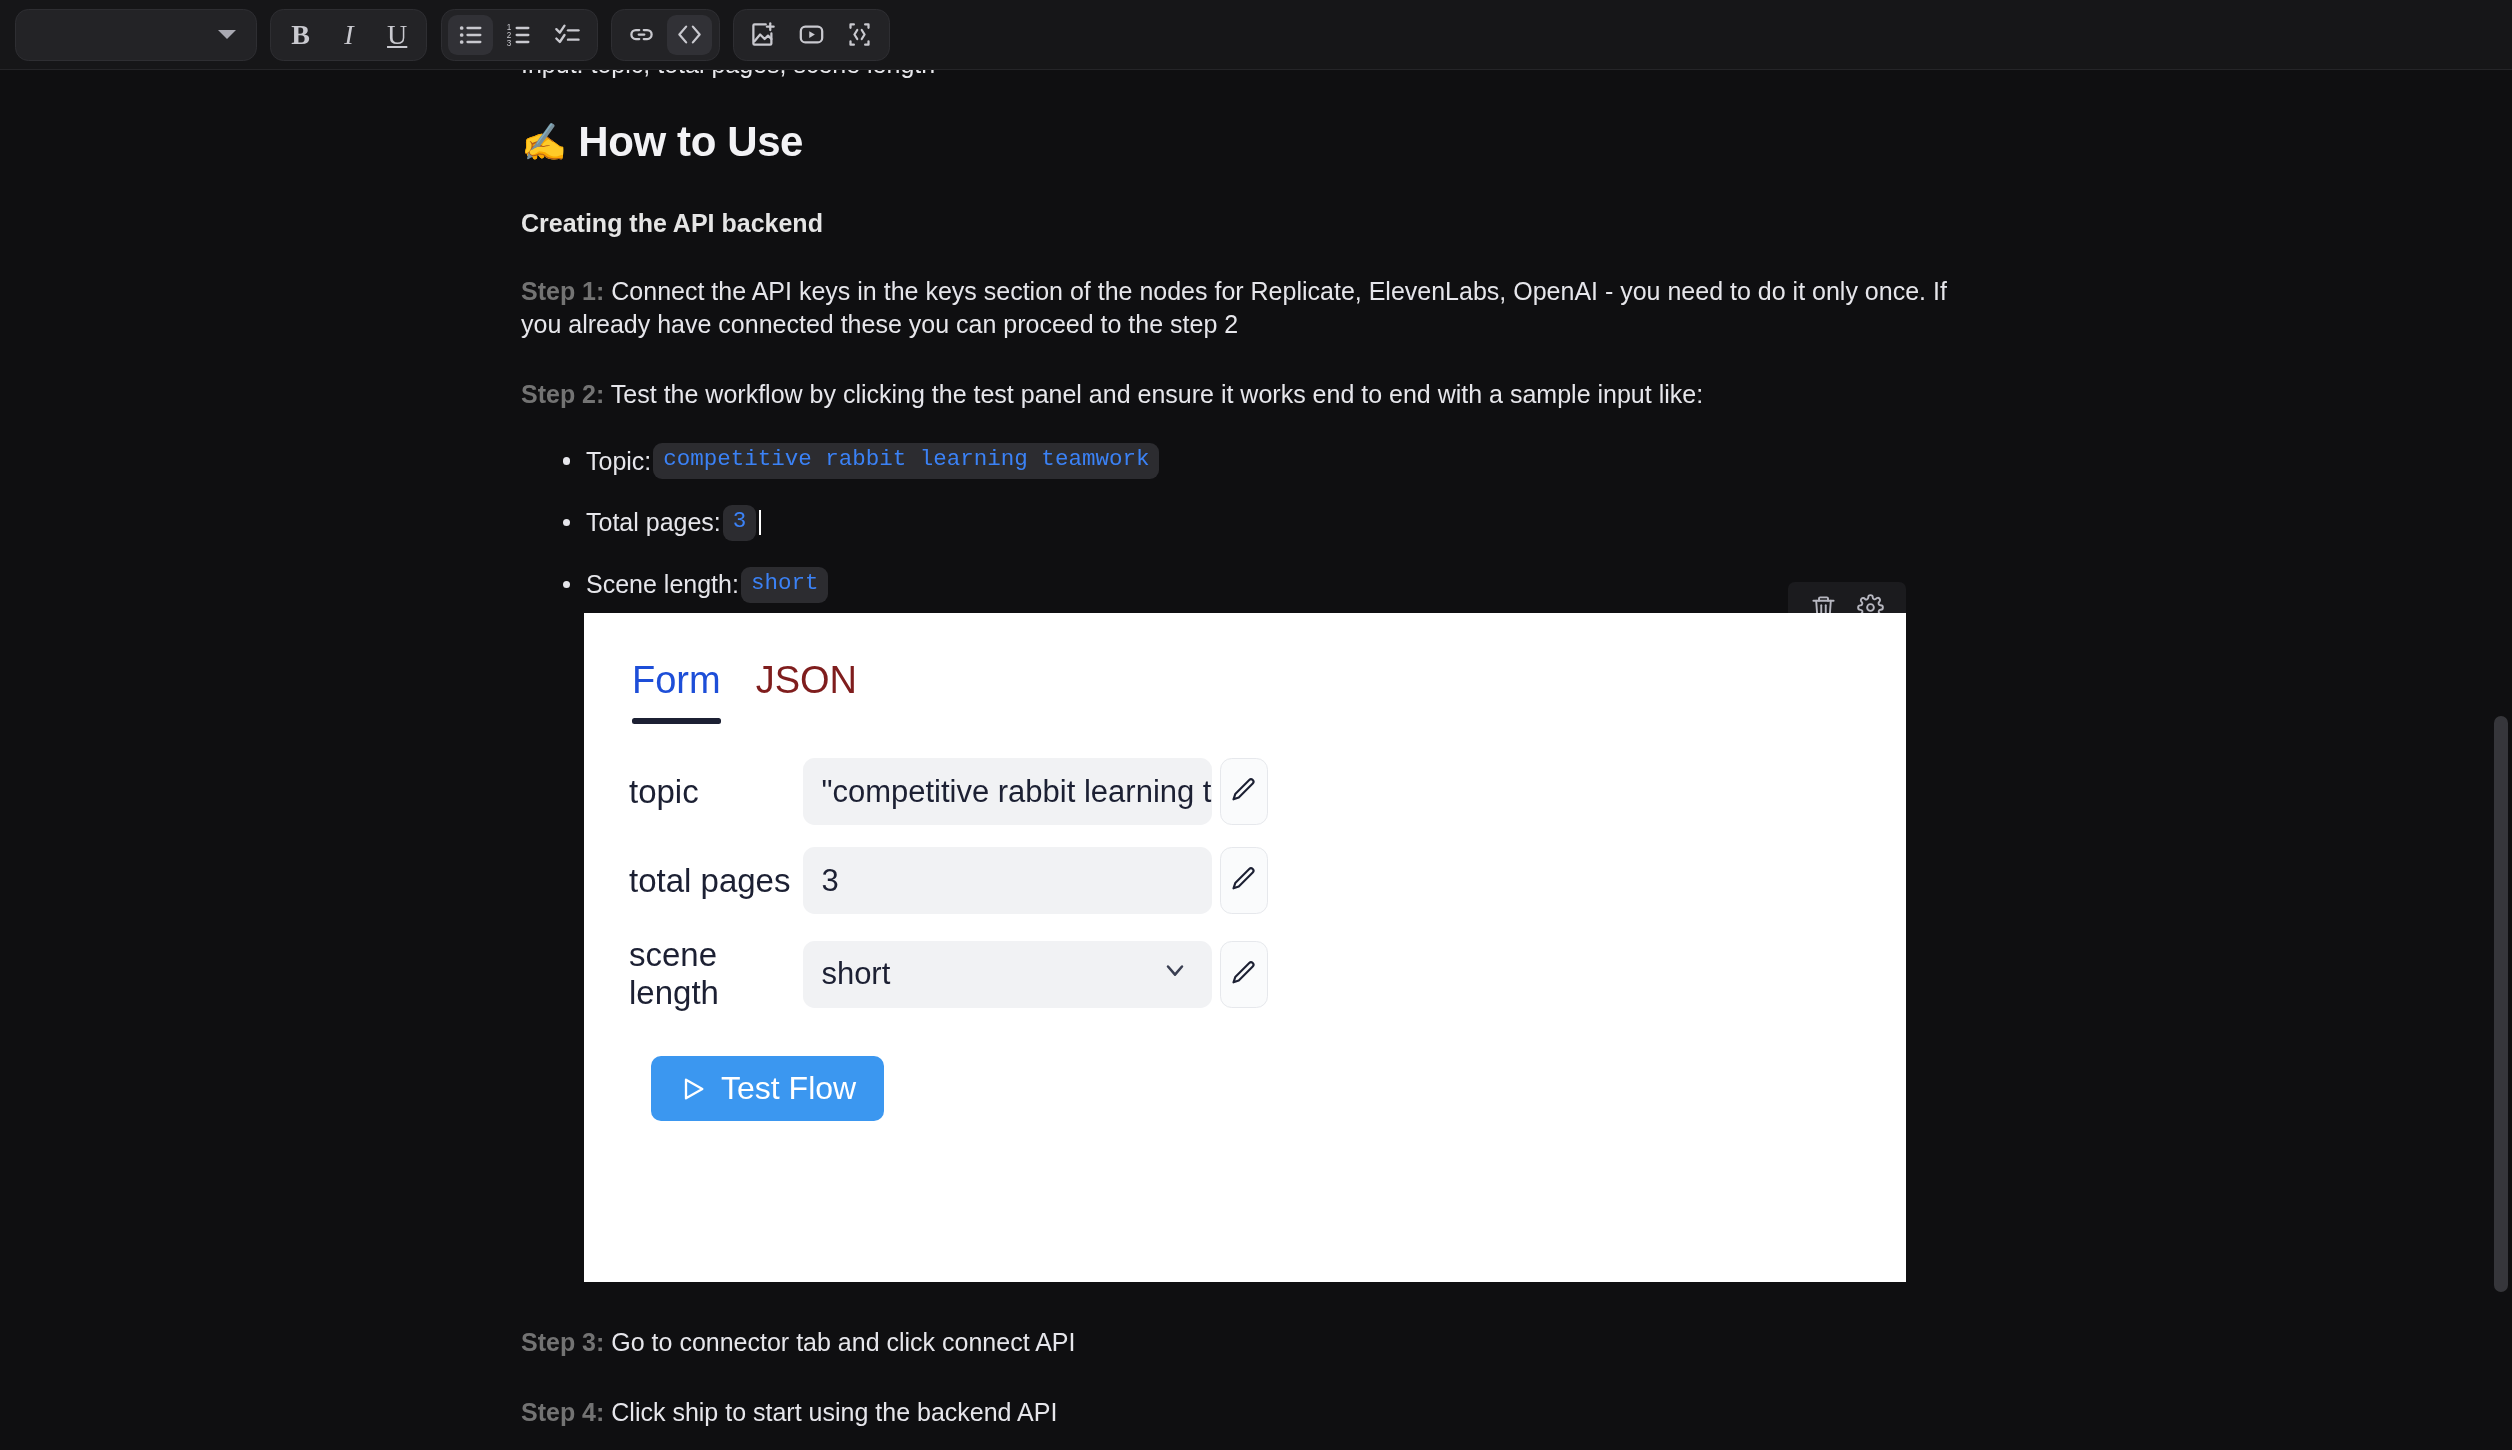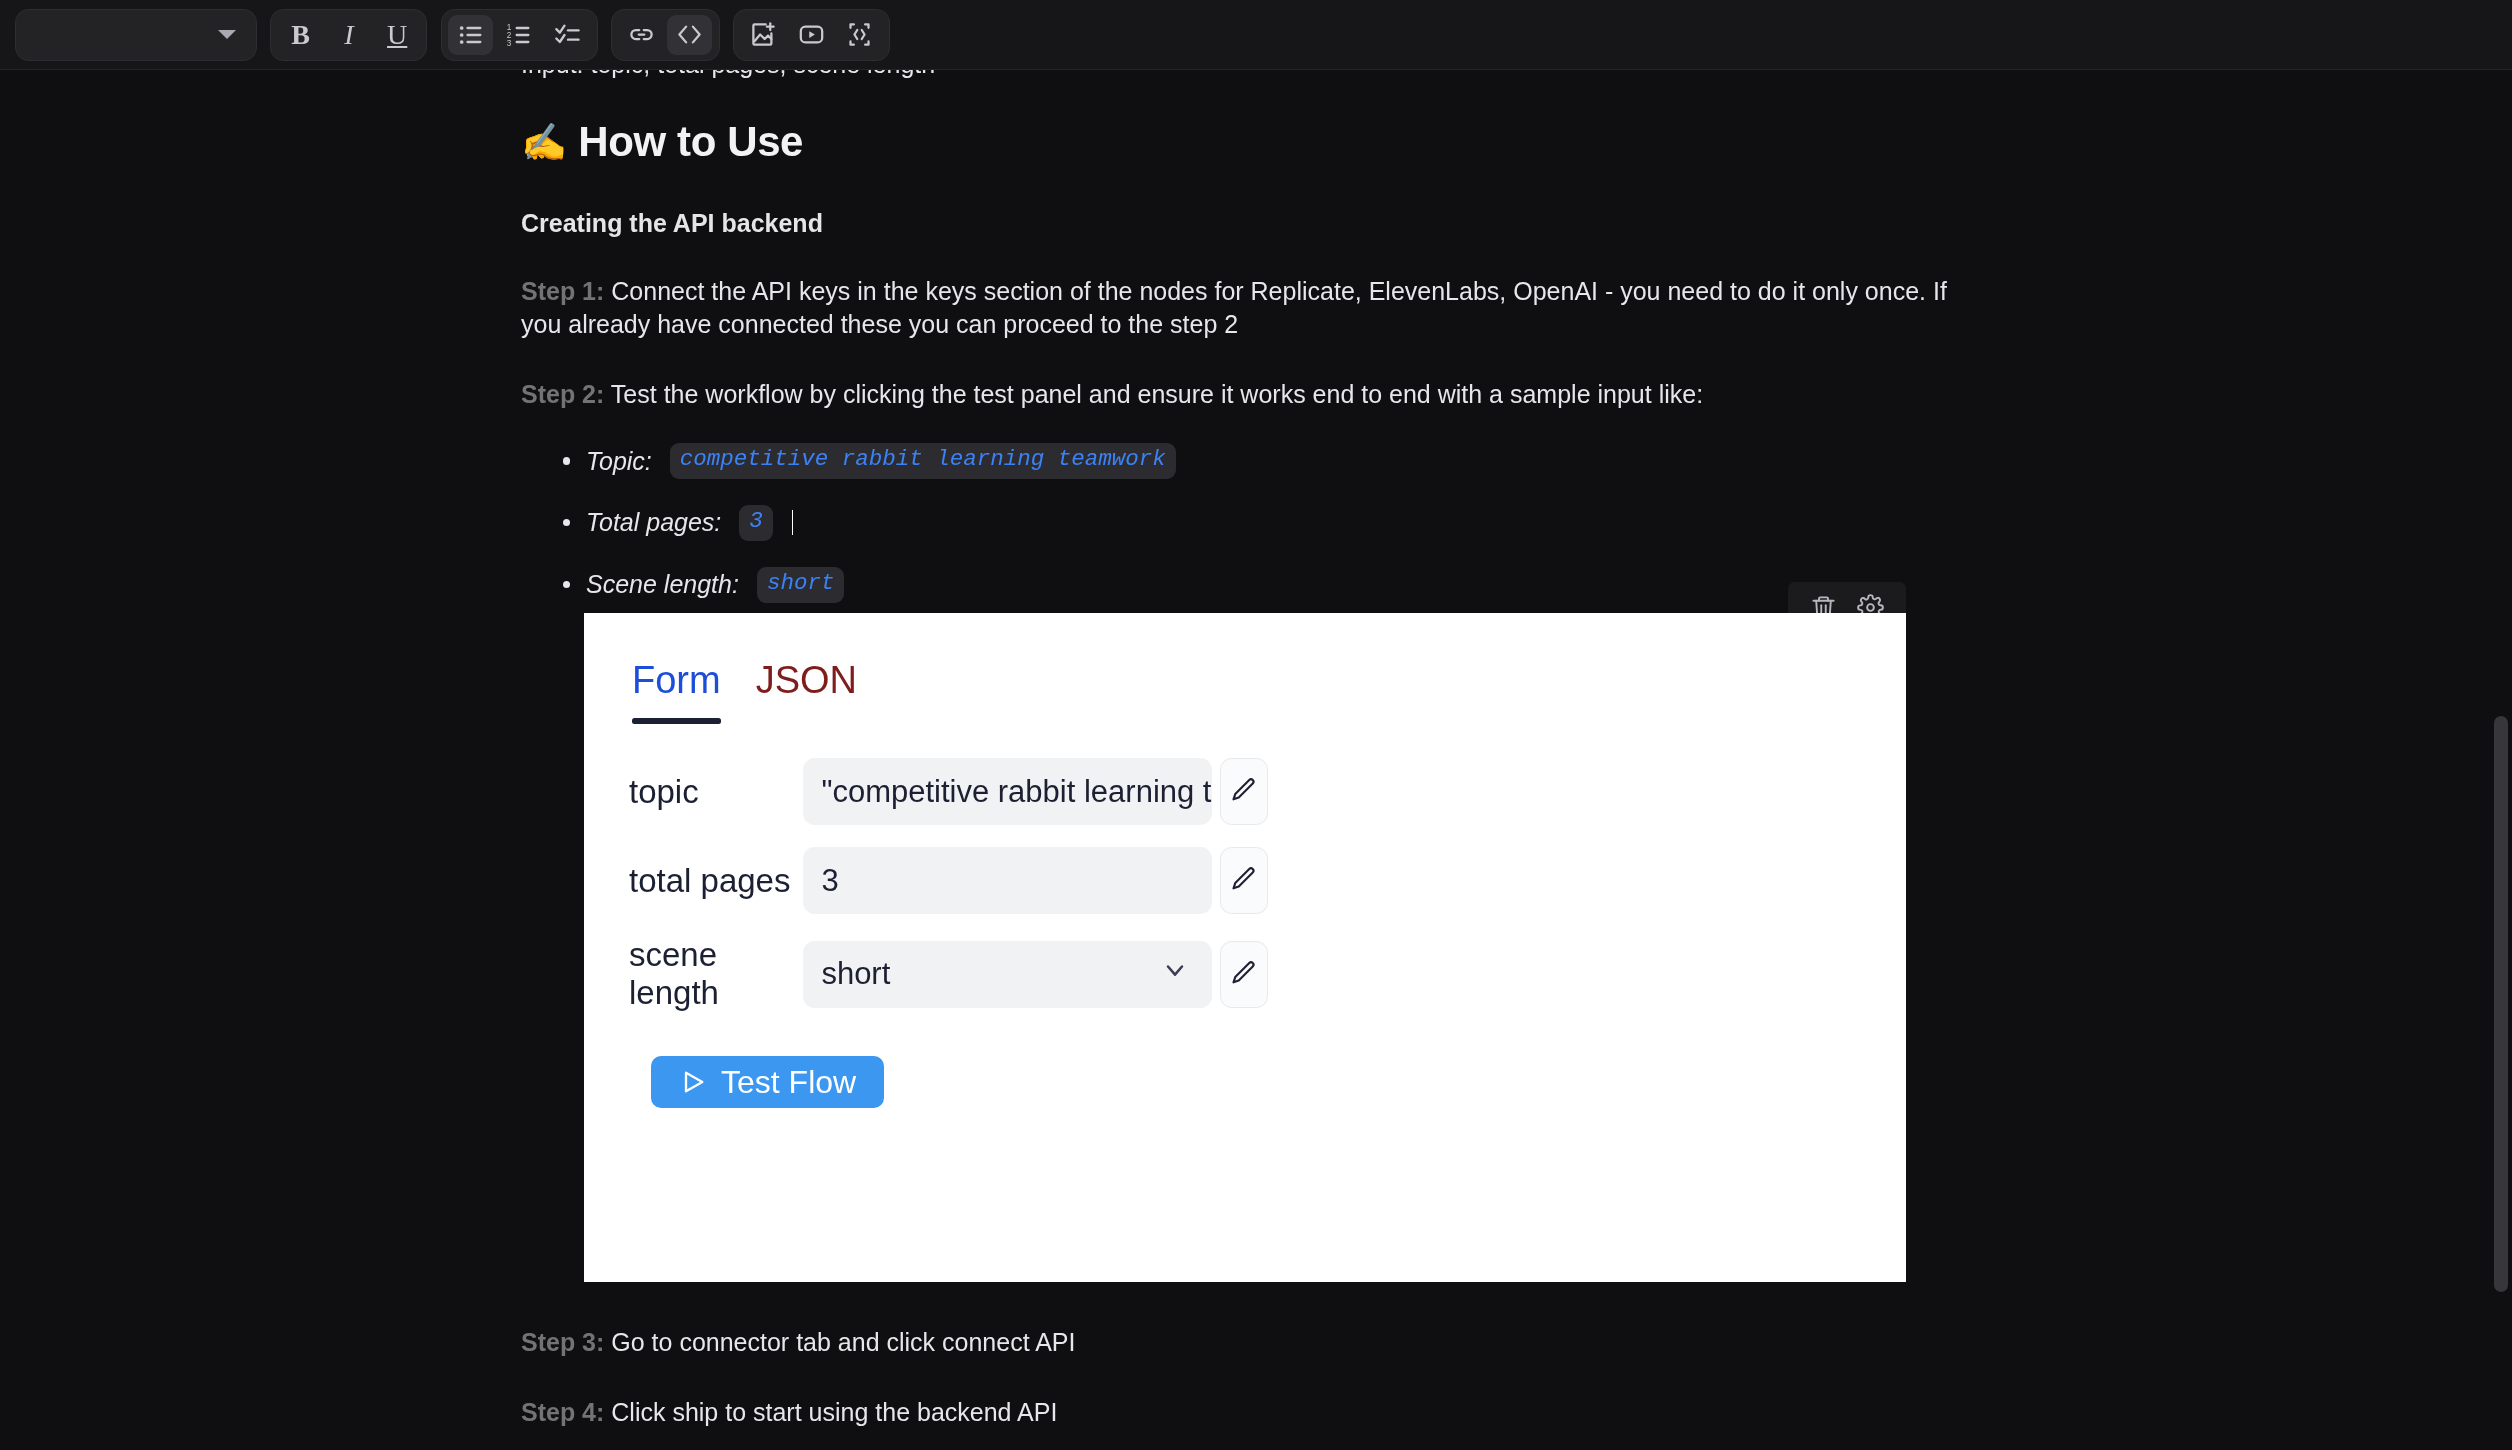--- a/index.html
+++ b/index.html
@@ -127,22 +127,21 @@
     padding-left: 65px;
   }
   ul.sample li {
     position: relative;
     font-size: 25px;
     line-height: 1.15;
     color: #e6e6eb;
     margin-bottom: 26px;
     display: flex;
     align-items: center;
-    gap: 18px;
-    font-style: italic;
+    gap: 2px;
   }
   ul.sample li::before {
     content: "";
     position: absolute;
     left: -23.4px; top: 14px;
     width: 7.5px; height: 7.5px;
     border-radius: 50%;
     background: #e6e6eb;
   }
   code.chip {
@@ -255,21 +254,21 @@
     margin-left: 8.3px;
     background: #fafbfc;
     border: 0.8px solid #e6e8ec;
     border-radius: 11.7px;
     display: flex; align-items: center; justify-content: center;
     cursor: pointer;
     color: #1c2033;
   }
   .test-btn {
     margin: 22px 0 0 22px;
-    height: 52px;
+    height: 65px;
     background: #3b97f0;
     border-radius: 10px;
     display: inline-flex;
     align-items: center;
     gap: 14px;
     padding: 0 28px;
     color: #ffffff;
     font-size: 32px;
     cursor: pointer;
     border: none;

